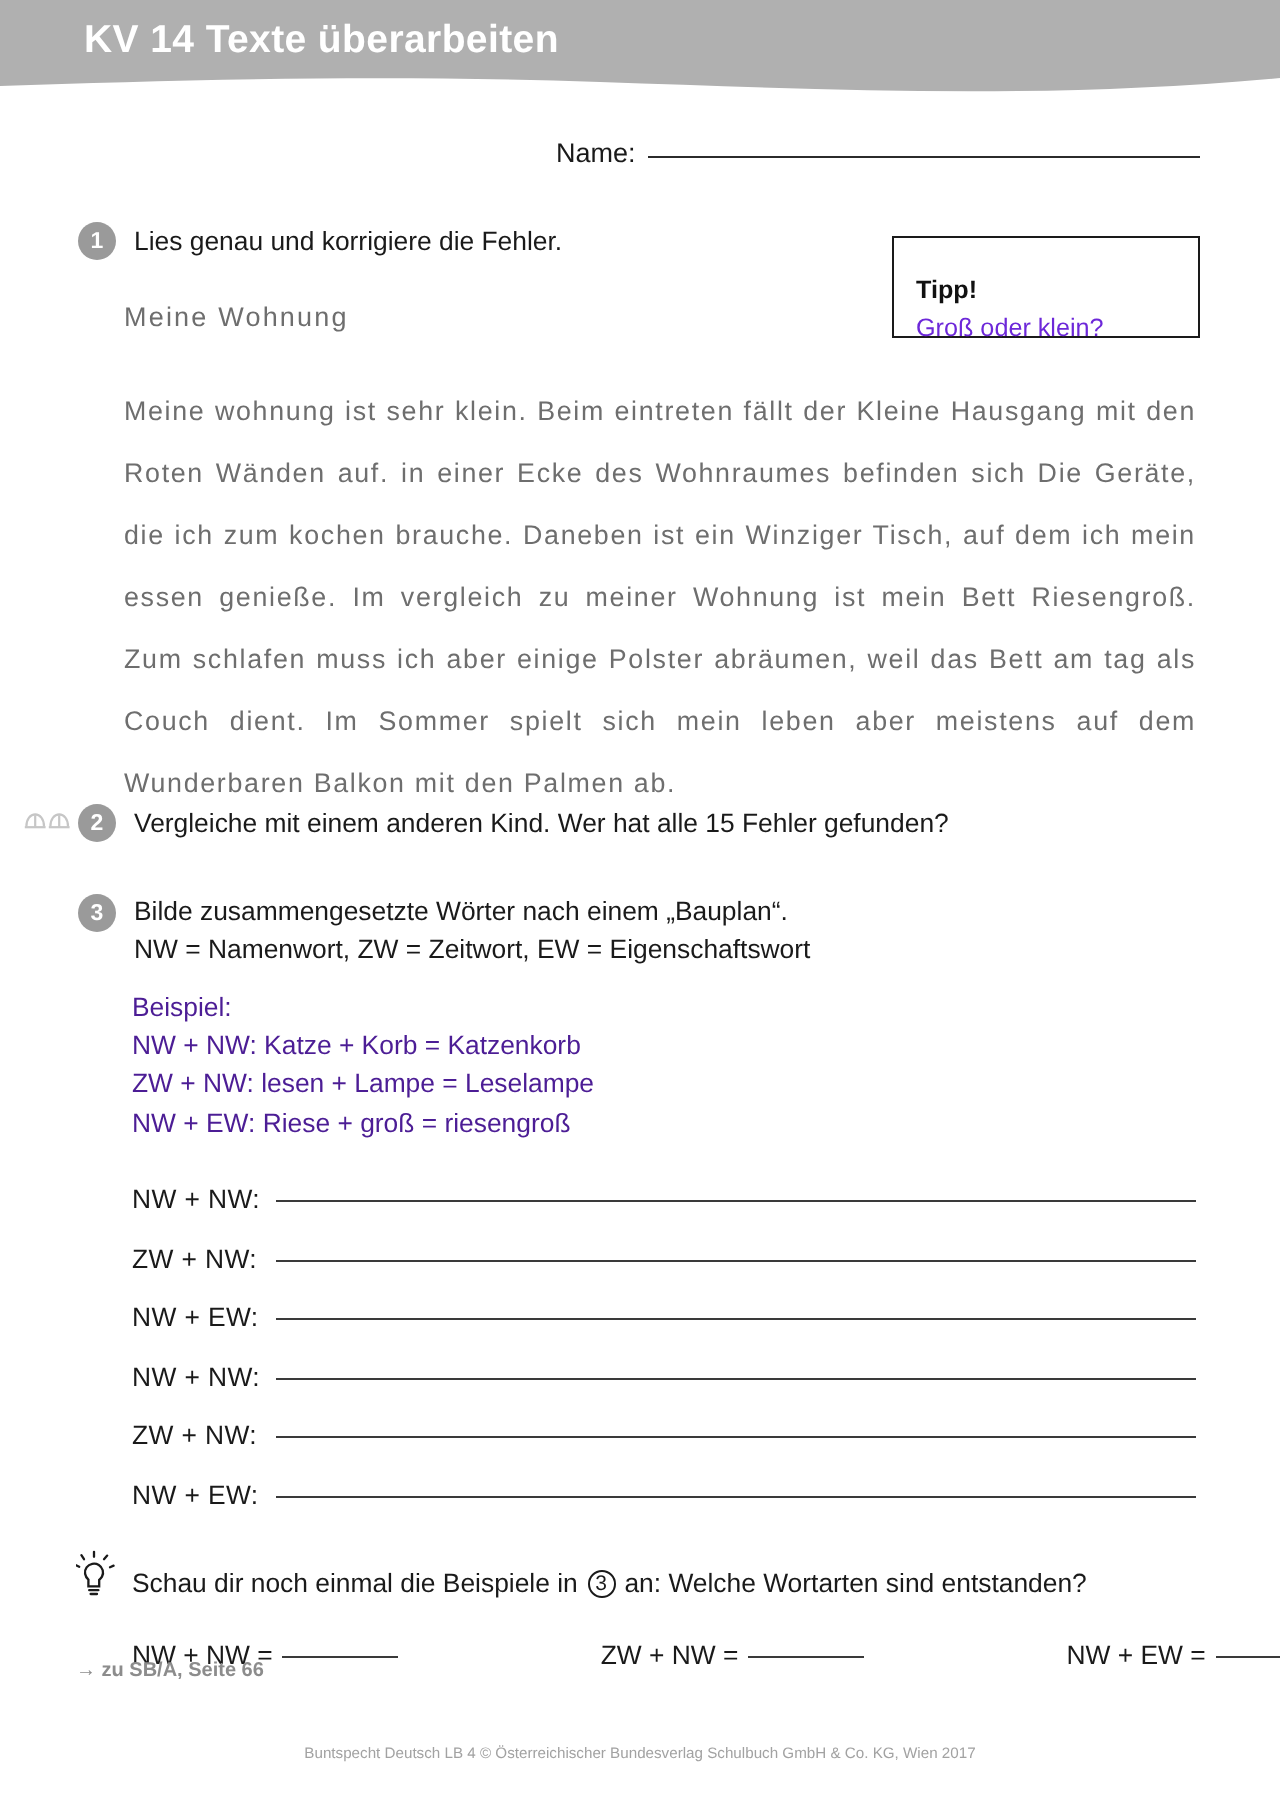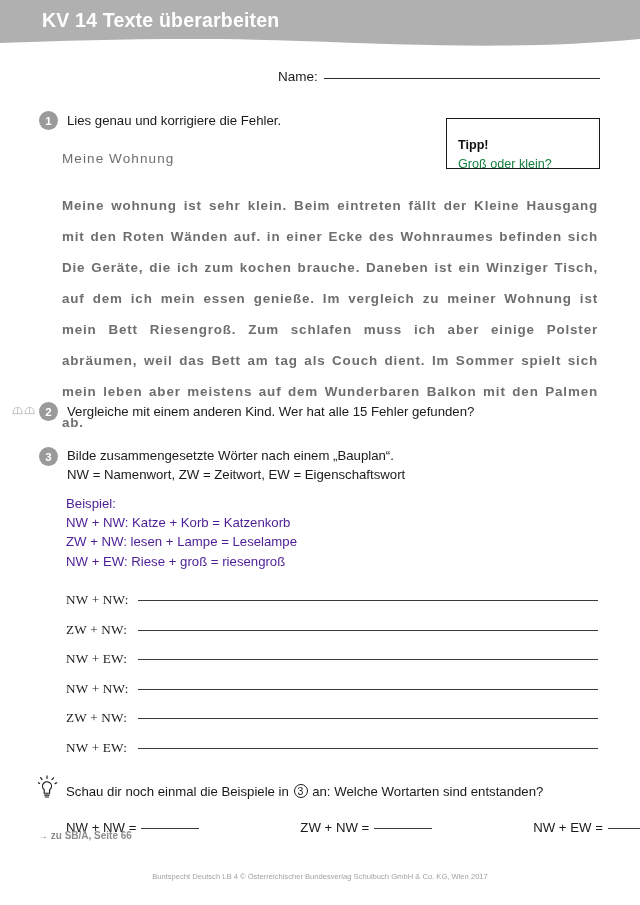--- a/index.html
+++ b/index.html
@@ -107,42 +107,42 @@
     left: 62px;
     top: 190px;
     width: 536px;
     font-size: 13.4px;
     color: #6e6e6e;
     letter-spacing: 0.85px;
     line-height: 31px;
     text-align: justify;
     text-justify: inter-word;
   }
-  .story-body p { margin: 0; font-weight: bold; }
+  .story-body p { margin: 0; }
 
   
   .tipp-box {
     position: absolute;
     left: 446px;
     top: 118px;
     width: 154px;
     height: 51px;
     border: 1.6px solid #1a1a1a;
     background: #ffffff;
     padding: 17px 0 0 11px;
   }
   .tipp-title {
     font-size: 12.6px;
     font-weight: bold;
     color: #111111;
     line-height: 1.5;
   }
   .tipp-sub {
     font-size: 12.6px;
-    color: #15803d;
+    color: #6d28d9;
     line-height: 1.5;
   }
 
   
   #task2 { left: 39px; top: 402px; }
 
   .partner-icon {
     position: absolute;
     left: 11px;
     top: 402px;
@@ -162,21 +162,20 @@
     color: #4c1d95;
     line-height: 19.2px;
   }
 
   
   .answer-lines {
     position: absolute;
     left: 66px;
     top: 592px;
     width: 532px;
-    font-family: Liberation Serif, serif;
   }
   .answer-row {
     display: flex;
     align-items: baseline;
     height: 29.6px;
   }
   .answer-label {
     font-size: 13.2px;
     color: #1a1a1a;
     white-space: nowrap;

